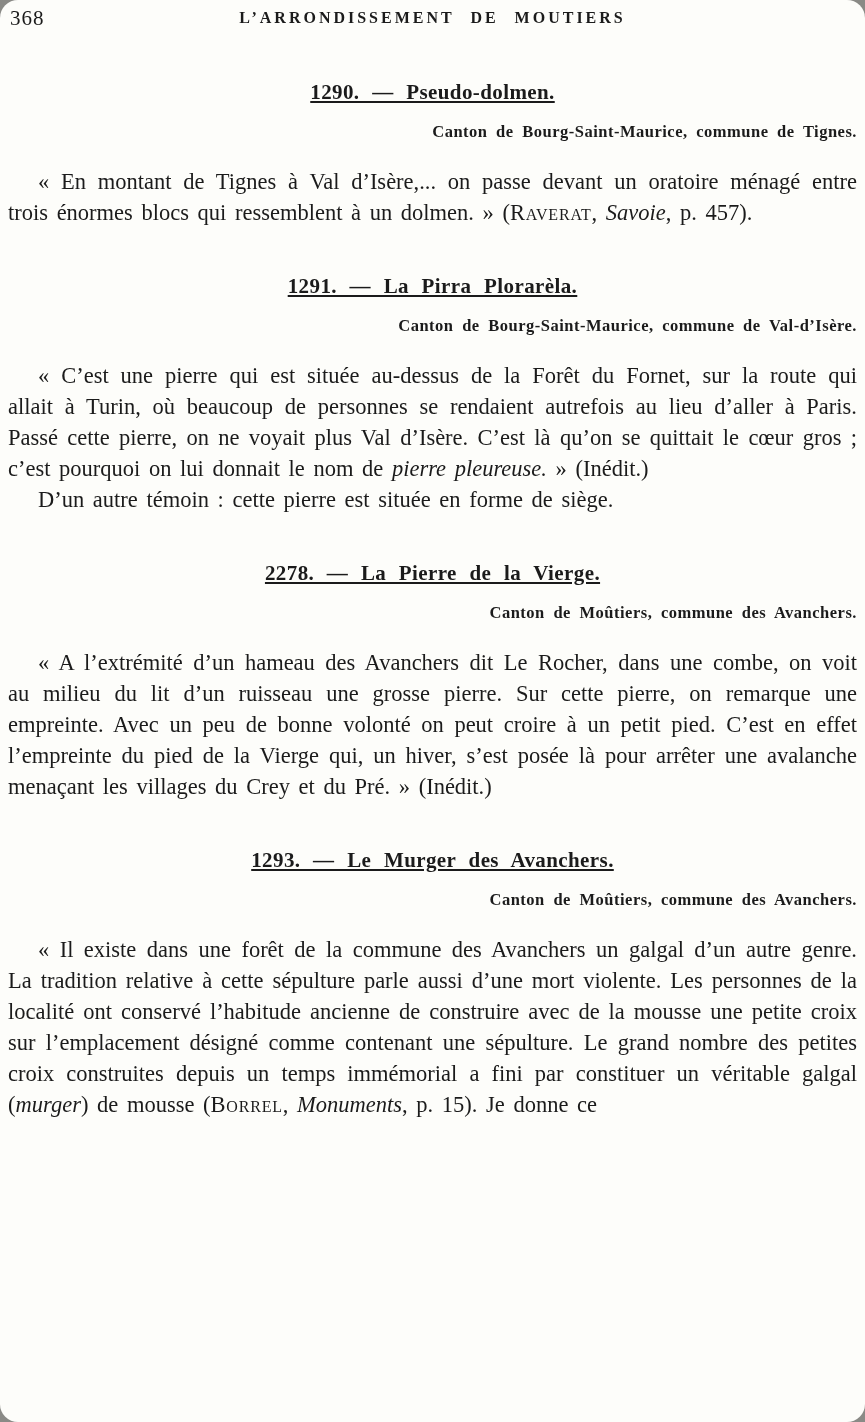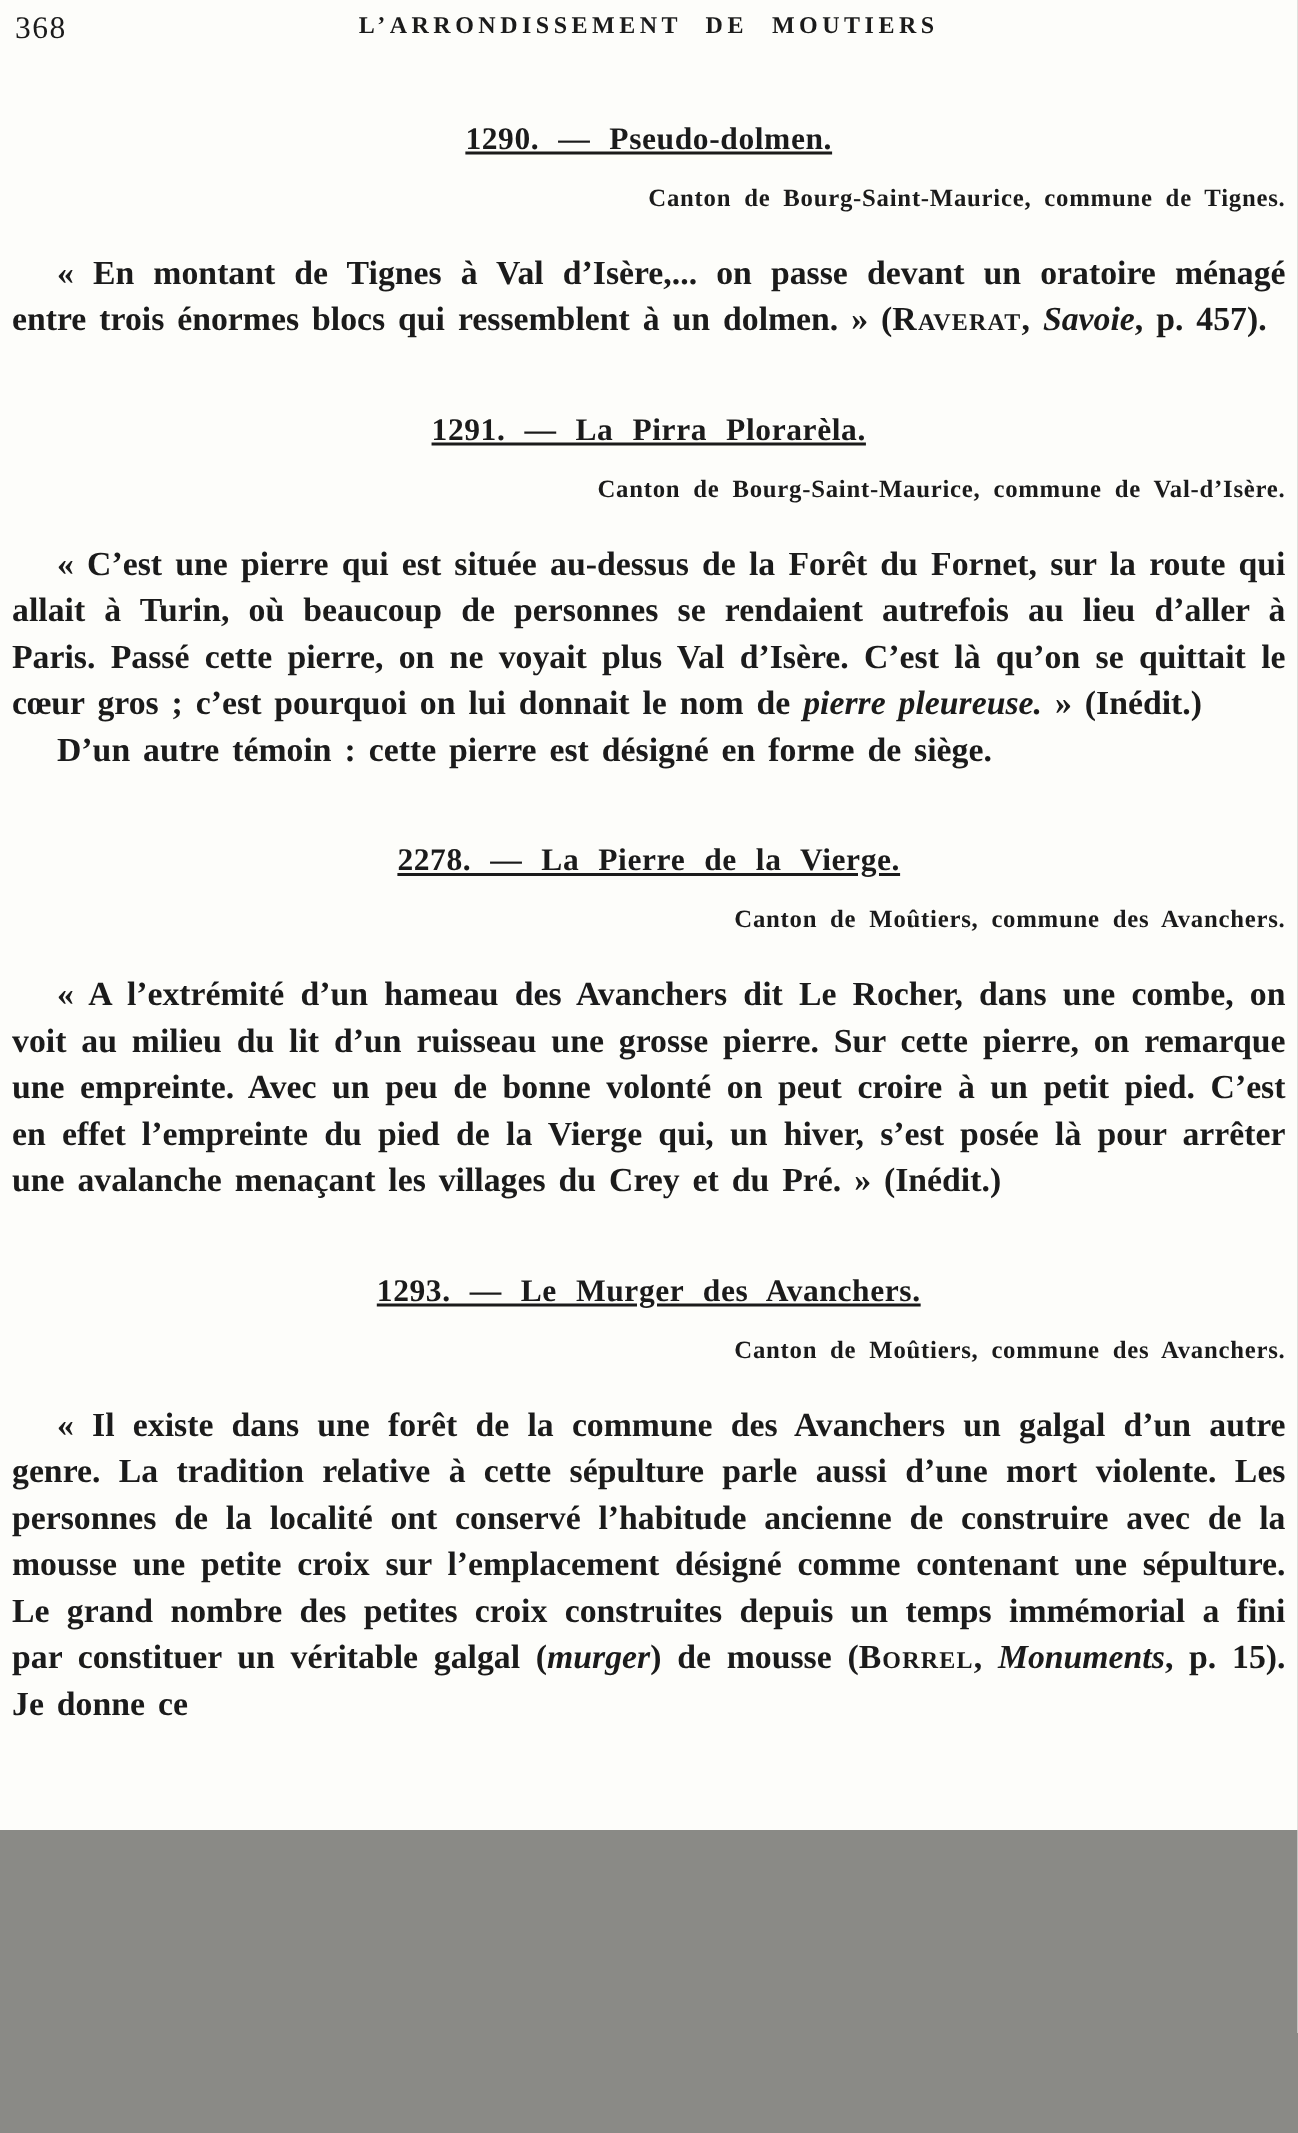--- a/index.html
+++ b/index.html
@@ -3,27 +3,28 @@
 <meta charset="utf-8">
 <style>
   html, body { margin: 0; padding: 0; }
   body {
     background: #8a8a86;
     font-family: "Liberation Serif", "DejaVu Serif", serif;
   }
   .page {
     position: relative;
     width: 865px;
-    height: 1220px;
+    height: 1422px;
     margin: 0 auto;
     background: #fdfdfa;
     color: #1b1b1b;
     overflow: hidden;
     padding: 6px 8px 0 8px;
     box-sizing: border-box;
+    border-radius: 18px;
   }
   
   .running-head {
     position: relative;
     height: 32px;
   }
   .page-number {
     position: absolute;
     left: 2px;
     top: 0;
@@ -59,21 +60,20 @@
     word-spacing: 4px;
     letter-spacing: 0.5px;
   }
   .entry-body p {
     margin: 0;
     font-size: 22.5px;
     line-height: 31px;
     text-align: justify;
     text-indent: 30px;
     word-spacing: 3px;
-    font-weight: bold;
   }
   .it { font-style: italic; }
   .sc { font-variant: small-caps; letter-spacing: 0.8px; }
 </style>
 </head>
 <body>
 
 <div class="page">
   <header class="running-head">
     <span class="page-number">368</span>
@@ -86,21 +86,21 @@
     <div class="entry-body">
           <p><span>« En montant de Tignes à Val d’Isère,... on passe devant un oratoire ménagé entre trois énormes blocs qui ressemblent à un dolmen. » (</span><span class="sc">Raverat</span><span>, </span><span class="it">Savoie</span><span>, p. 457).</span></p>
         </div>
   </section>
 
   <section class="entry">
     <h2 class="entry-title">1291. — La Pirra Plorarèla.</h2>
     <h3 class="entry-canton">Canton de Bourg-Saint-Maurice, commune de Val-d’Isère.</h3>
     <div class="entry-body">
           <p><span>« C’est une pierre qui est située au-dessus de la Forêt du Fornet, sur la route qui allait à Turin, où beaucoup de personnes se rendaient autrefois au lieu d’aller à Paris. Passé cette pierre, on ne voyait plus Val d’Isère. C’est là qu’on se quittait le cœur gros ; c’est pourquoi on lui donnait le nom de </span><span class="it">pierre pleureuse.</span><span> » (Inédit.)</span></p>
-          <p><span>D’un autre témoin : cette pierre est désigné en forme de siège.</span></p>
+          <p><span>D’un autre témoin : cette pierre est située en forme de siège.</span></p>
         </div>
   </section>
 
   <section class="entry">
     <h2 class="entry-title">2278. — La Pierre de la Vierge.</h2>
     <h3 class="entry-canton">Canton de Moûtiers, commune des Avanchers.</h3>
     <div class="entry-body">
           <p><span>« A l’extrémité d’un hameau des Avanchers dit Le Rocher, dans une combe, on voit au milieu du lit d’un ruisseau une grosse pierre. Sur cette pierre, on remarque une empreinte. Avec un peu de bonne volonté on peut croire à un petit pied. C’est en effet l’empreinte du pied de la Vierge qui, un hiver, s’est posée là pour arrêter une avalanche menaçant les villages du Crey et du Pré. » (Inédit.)</span></p>
         </div>
   </section>

